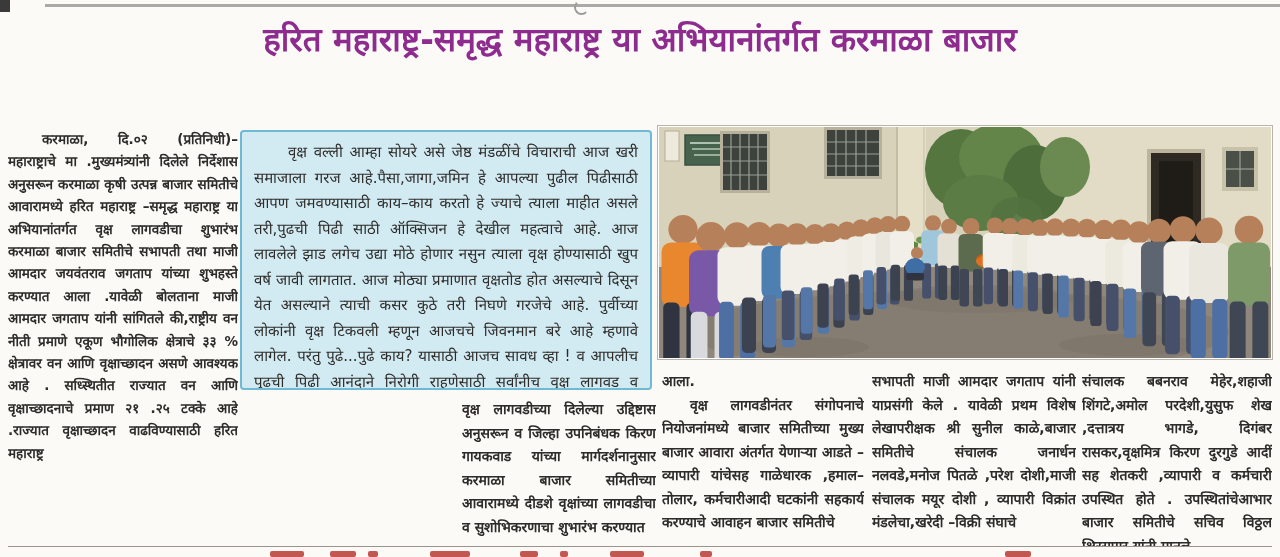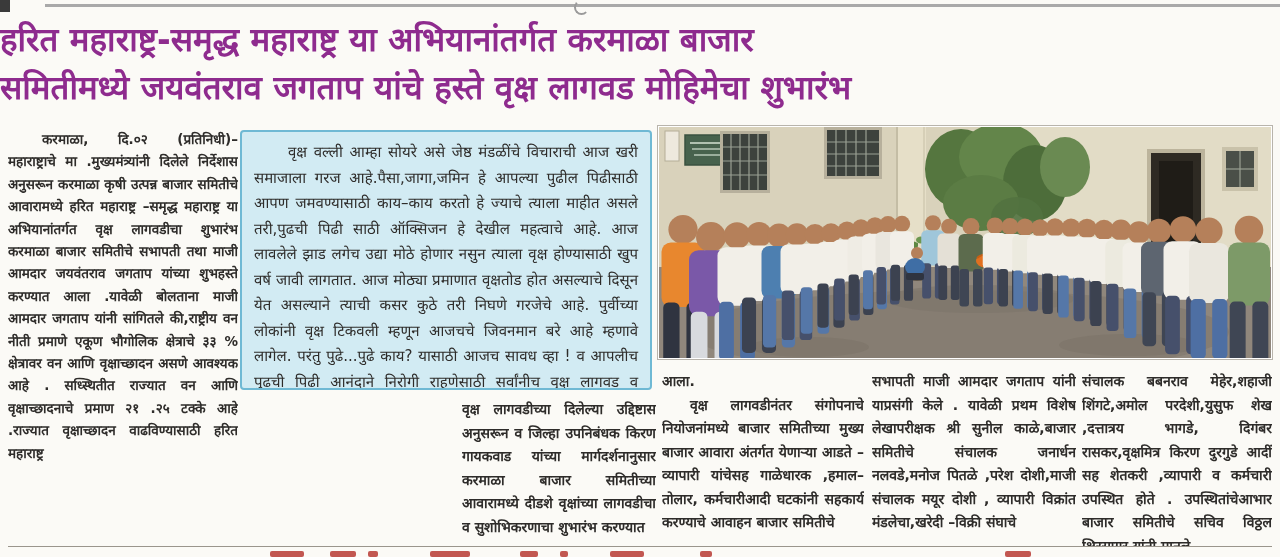--- a/index.html
+++ b/index.html
@@ -10,21 +10,21 @@
     color:#2e2c2a;
   }
   .top-rule{position:absolute; left:45px; top:4px; width:1235px; height:3px; background:#a9a9a9;}
   .corner-mark{position:absolute; left:0; top:0; width:10px; height:12px; background:#3a3a3a;}
   .squiggle{position:absolute; left:574px; top:0; width:11px; height:11px;
     border:2px solid #9a9a9a; border-radius:50%; border-top-color:transparent; border-right-color:transparent;}
   .headline{
     position:absolute; left:0; top:16px; width:1280px; margin:0;
     color:var(--headline,#8e2b8e); font-weight:bold; font-size:33px; line-height:48px;
   }
-  .hl{display:block; text-align:left; white-space:nowrap;}
+  .hl{display:block; text-align:center; white-space:nowrap;}
   .col{
     position:absolute; text-align:justify; overflow:hidden;
     font-size:14px; line-height:23.5px;font-weight:bold;
   }
   .col1{left:8px; top:128px; width:230px; height:416px; font-size:13.5px; line-height:22.4px; text-indent:34px;}
   .quote-box{
     position:absolute; left:240px; top:130px; width:412px; height:260px; box-sizing:border-box;
     background:var(--quote_bg,#d2ebf3); border:2px solid var(--quote_border,#6fb9d4); border-radius:4px;
     padding:8px 12px; overflow:hidden;
   }
@@ -48,21 +48,20 @@
 <body>
 
 <div class="page">
 
   <div class="top-rule"></div>
   <div class="corner-mark"></div>
   <div class="squiggle"></div>
 
   <h1 class="headline">
     <span class="hl">हरित महाराष्ट्र-समृद्ध महाराष्ट्र या अभियानांतर्गत करमाळा बाजार</span>
-    <span class="hl">समितीमध्ये जयवंतराव जगताप यांचे हस्ते वृक्ष लागवड मोहिमेचा शुभारंभ</span>
   </h1>
 
   <div class="col col1">करमाळा, दि.०२ (प्रतिनिधी)– महाराष्ट्राचे मा .मुख्यमंत्र्यांनी दिलेले निर्देशास अनुसरून करमाळा कृषी उत्पन्न बाजार समितीचे आवारामध्ये हरित महाराष्ट्र –समृद्ध महाराष्ट्र या अभियानांतर्गत वृक्ष लागवडीचा शुभारंभ करमाळा बाजार समितीचे सभापती तथा माजी आमदार जयवंतराव जगताप यांच्या शुभहस्ते करण्यात आला .यावेळी बोलताना माजी आमदार जगताप यांनी सांगितले की,राष्ट्रीय वन नीती प्रमाणे एकूण भौगोलिक क्षेत्राचे ३३ % क्षेत्रावर वन आणि वृक्षाच्छादन असणे आवश्यक आहे . सध्स्थितीत राज्यात वन आणि वृक्षाच्छादनाचे प्रमाण २१ .२५ टक्के आहे .राज्यात वृक्षाच्छादन वाढविण्यासाठी हरित महाराष्ट्र</div>
 
   <div class="quote-box">
     <p class="quote-text">वृक्ष वल्ली आम्हा सोयरे असे जेष्ठ मंडळींचे विचाराची आज खरी समाजाला गरज आहे.पैसा,जागा,जमिन हे आपल्या पुढील पिढीसाठी आपण जमवण्यासाठी काय–काय करतो हे ज्याचे त्याला माहीत असले तरी,पुढची पिढी साठी ऑक्सिजन हे देखील महत्वाचे आहे. आज लावलेले झाड लगेच उद्या मोठे होणार नसुन त्याला वृक्ष होण्यासाठी खुप वर्ष जावी लागतात. आज मोठ्या प्रमाणात वृक्षतोड होत असल्याचे दिसून येत असल्याने त्याची कसर कुठे तरी निघणे गरजेचे आहे. पुर्वीच्या लोकांनी वृक्ष टिकवली म्हणून आजचचे जिवनमान बरे आहे म्हणावे लागेल. परंतु पुढे...पुढे काय? यासाठी आजच सावध व्हा ! व आपलीच पुढची पिढी आनंदाने निरोगी राहणेसाठी सर्वांनीच वृक्ष लागवड व संवर्धनाकडे लक्ष केंद्रित करावे.</p>
 
   </div>
 
   <figure class="photo">

